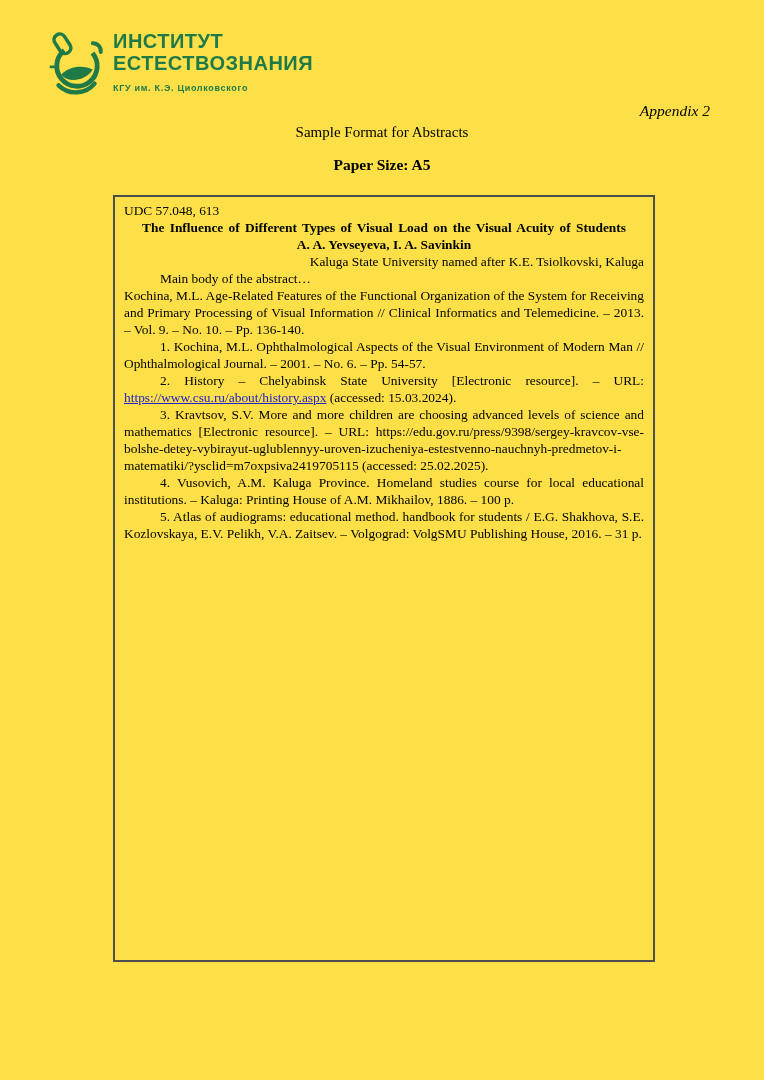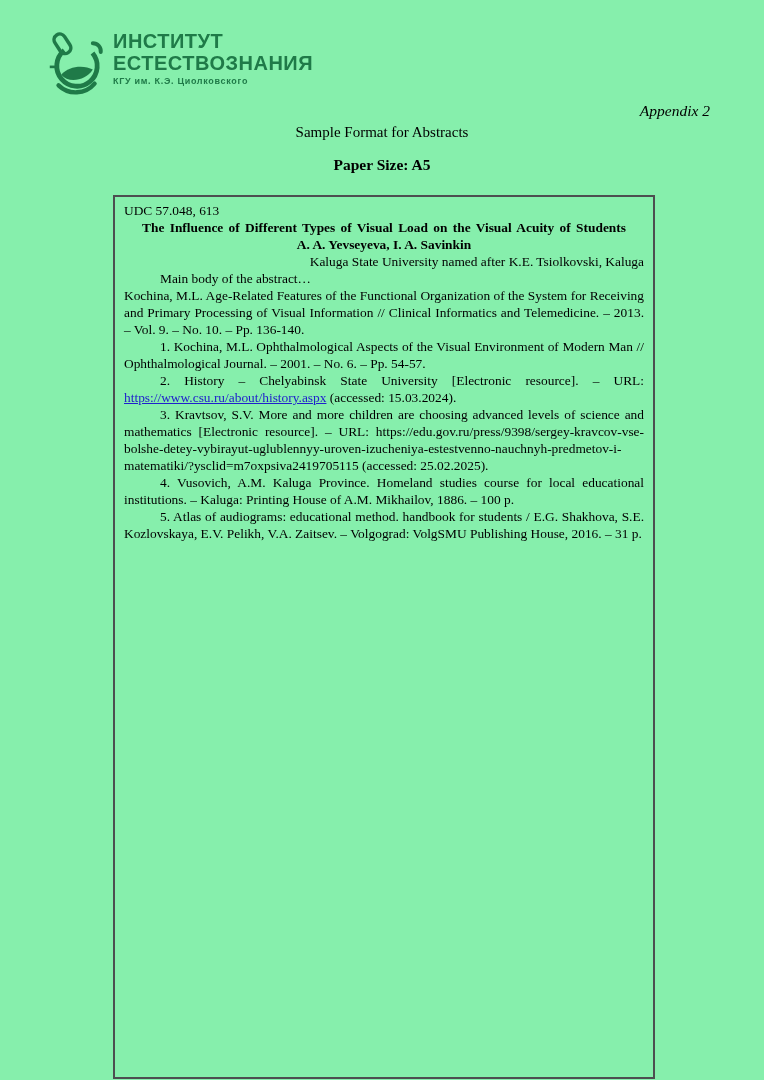--- a/index.html
+++ b/index.html
@@ -5,48 +5,48 @@
   :root{
     --brand-green:#1f7a48;
     --link-blue:#2020cc;
     --box-border:#4d4e50;
   }
   *{margin:0;padding:0;box-sizing:border-box;}
   html,body{background:#ffffff;}
   .page{
     position:relative;
     width:764px;height:1080px;
-    background:#86efac;
+    background:#fde047;
     font-family:"Liberation Serif", serif;
     color:#000;
     overflow:hidden;
   }
   
   .logo{position:absolute;left:48px;top:30px;display:flex;align-items:flex-start;}
   .logo-icon{display:block;width:58px;height:68px;margin-top:2px;}
   .logo-text{margin-left:7px;color:var(--brand-green);font-family:"Liberation Sans", sans-serif;}
   .logo-line{font-size:20px;font-weight:bold;line-height:22px;letter-spacing:0.5px;}
-  .logo-sub{font-size:9px;font-weight:bold;letter-spacing:0.7px;margin-top:2px;}
+  .logo-sub{font-size:9px;font-weight:bold;letter-spacing:0.7px;margin-top:9px;}
   
   .appendix{
     position:absolute;top:102px;right:54px;
     font-style:italic;font-size:15.5px;
   }
   .doc-subtitle{
     position:absolute;top:124px;left:0;width:100%;
     text-align:center;font-size:15px;
   }
   .paper-size{
     position:absolute;top:156px;left:0;width:100%;
     text-align:center;font-weight:bold;font-size:15.5px;
   }
   
   .abstract-box{
     position:absolute;left:113px;top:195px;
-    width:542px;height:884px;
+    width:542px;height:767px;
     border:2px solid var(--box-border);
     padding:5px 9px 0 9px;
     font-size:13.4px;line-height:17px;
   }
   .abstract-box p{margin:0;}
   .udc{text-align:left;}
   .title{text-align:center;font-weight:bold;word-spacing:2px;}
   .authors{text-align:center;font-weight:bold;}
   .affiliation{text-align:right;}
   .body-text{margin-top:17px;text-indent:36px;}

